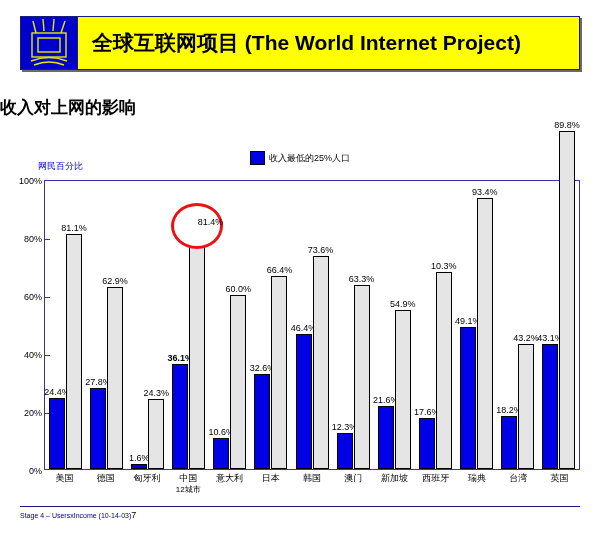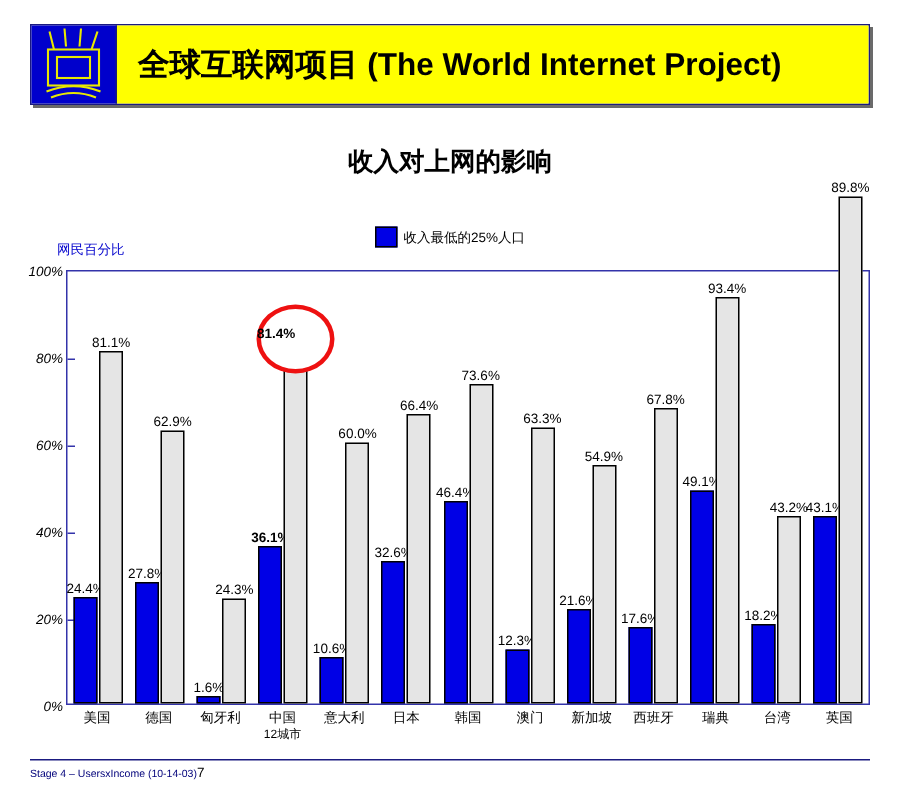--- a/index.html
+++ b/index.html
@@ -48,21 +48,20 @@
     white-space: nowrap;
     overflow: hidden;
   }
 
   
   #chart-title {
     position: absolute;
     left: 0;
     top: 96px;
     width: 600px;
-    text-align: center;
     font-size: 17px;
     font-weight: bold;
     color: #000000;
   }
 
   
   #legend {
     position: absolute;
     left: 0;
     top: 151px;
@@ -111,21 +110,20 @@
     background: #ffffff;
   }
   .ytick {
     position: absolute;
     right: 100%;
     margin-right: 3px;
     transform: translateY(-50%);
     font-size: 9px;
     color: #000000;
     white-space: nowrap;
-    font-style: italic;
   }
   .ytick-mark {
     position: absolute;
     left: 0;
     width: 5px;
     height: 0;
     border-top: 1px solid #3333aa;
   }
 
   #bars {
@@ -178,23 +176,23 @@
     background: #ffffff;
     left: 172px;
     top: 211px;
     z-index: 5;
   }
   #highlight-label {
     position: absolute;
     left: 172px;
     top: 219px;
     width: 52px;
-    text-align: left;
-    font-size: 9px;
-    font-weight: bold;
+    text-align: right;
+    font-size: 9px;
+    font-weight: normal;
     color: #000000;
     z-index: 6;
   }
 
   
   #xlabels {
     position: absolute;
     left: 44px;
     top: 473px;
     width: 536px;
@@ -346,21 +344,21 @@
         </div>
         <div class="bar high" style="height: 159.21px;">
           <span class="bar-value">54.9%</span>
         </div>
       </div>
       <div class="group">
         <div class="bar low" style="height: 51.04px;">
           <span class="bar-value">17.6%</span>
         </div>
         <div class="bar high" style="height: 196.62px;">
-          <span class="bar-value">67.8%</span>
+          <span class="bar-value">10.3%</span>
         </div>
       </div>
       <div class="group">
         <div class="bar low" style="height: 142.39px;">
           <span class="bar-value">49.1%</span>
         </div>
         <div class="bar high" style="height: 270.86px;">
           <span class="bar-value">93.4%</span>
         </div>
       </div>

